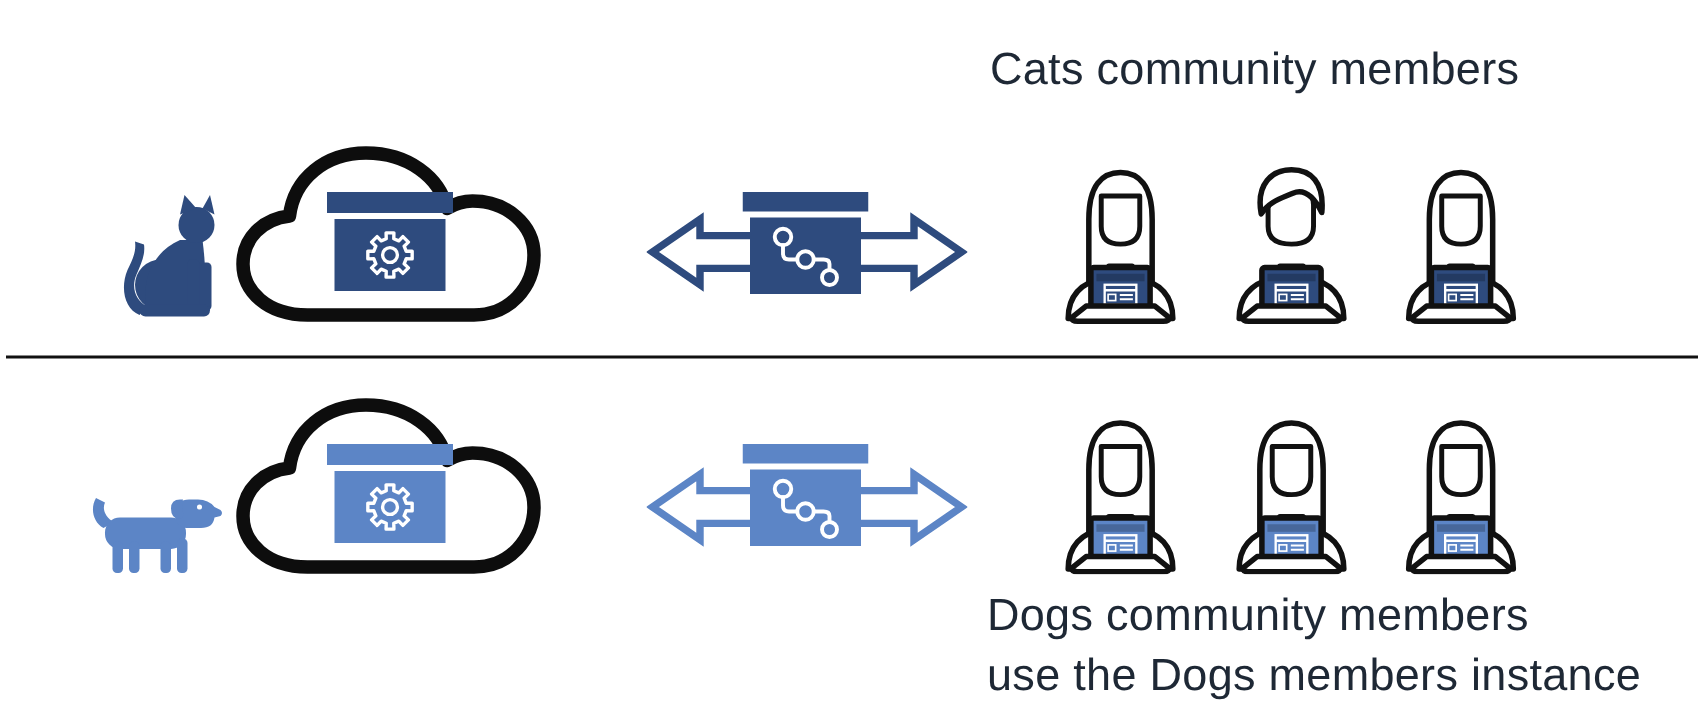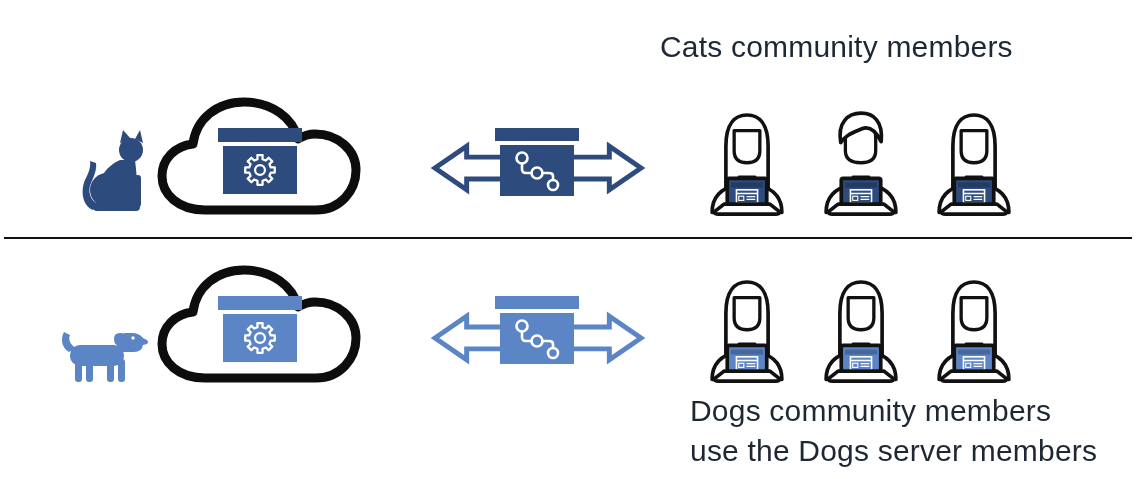--- a/index.html
+++ b/index.html
@@ -166,19 +166,19 @@
     <svg class="abs" style="left:701px;top:271px" width="92" height="112">
         <use href="#sym-person-long"></use>
       </svg>
     <svg class="abs" style="left:815px;top:271px" width="92" height="112">
         <use href="#sym-person-long"></use>
       </svg>
     <svg class="abs" style="left:928px;top:271px" width="92" height="112">
         <use href="#sym-person-long"></use>
       </svg>
 
-    <div class="caption" style="left:658px;top:391px;margin-left:32px;">
+    <div class="caption" style="left:658px;top:391px;">
       <div>Dogs community members</div>
-      <div>use the Dogs server members</div>
+      <div>use the Dogs members instance</div>
     </div>
   </div>
 
 </div>
 
 </body></html>

